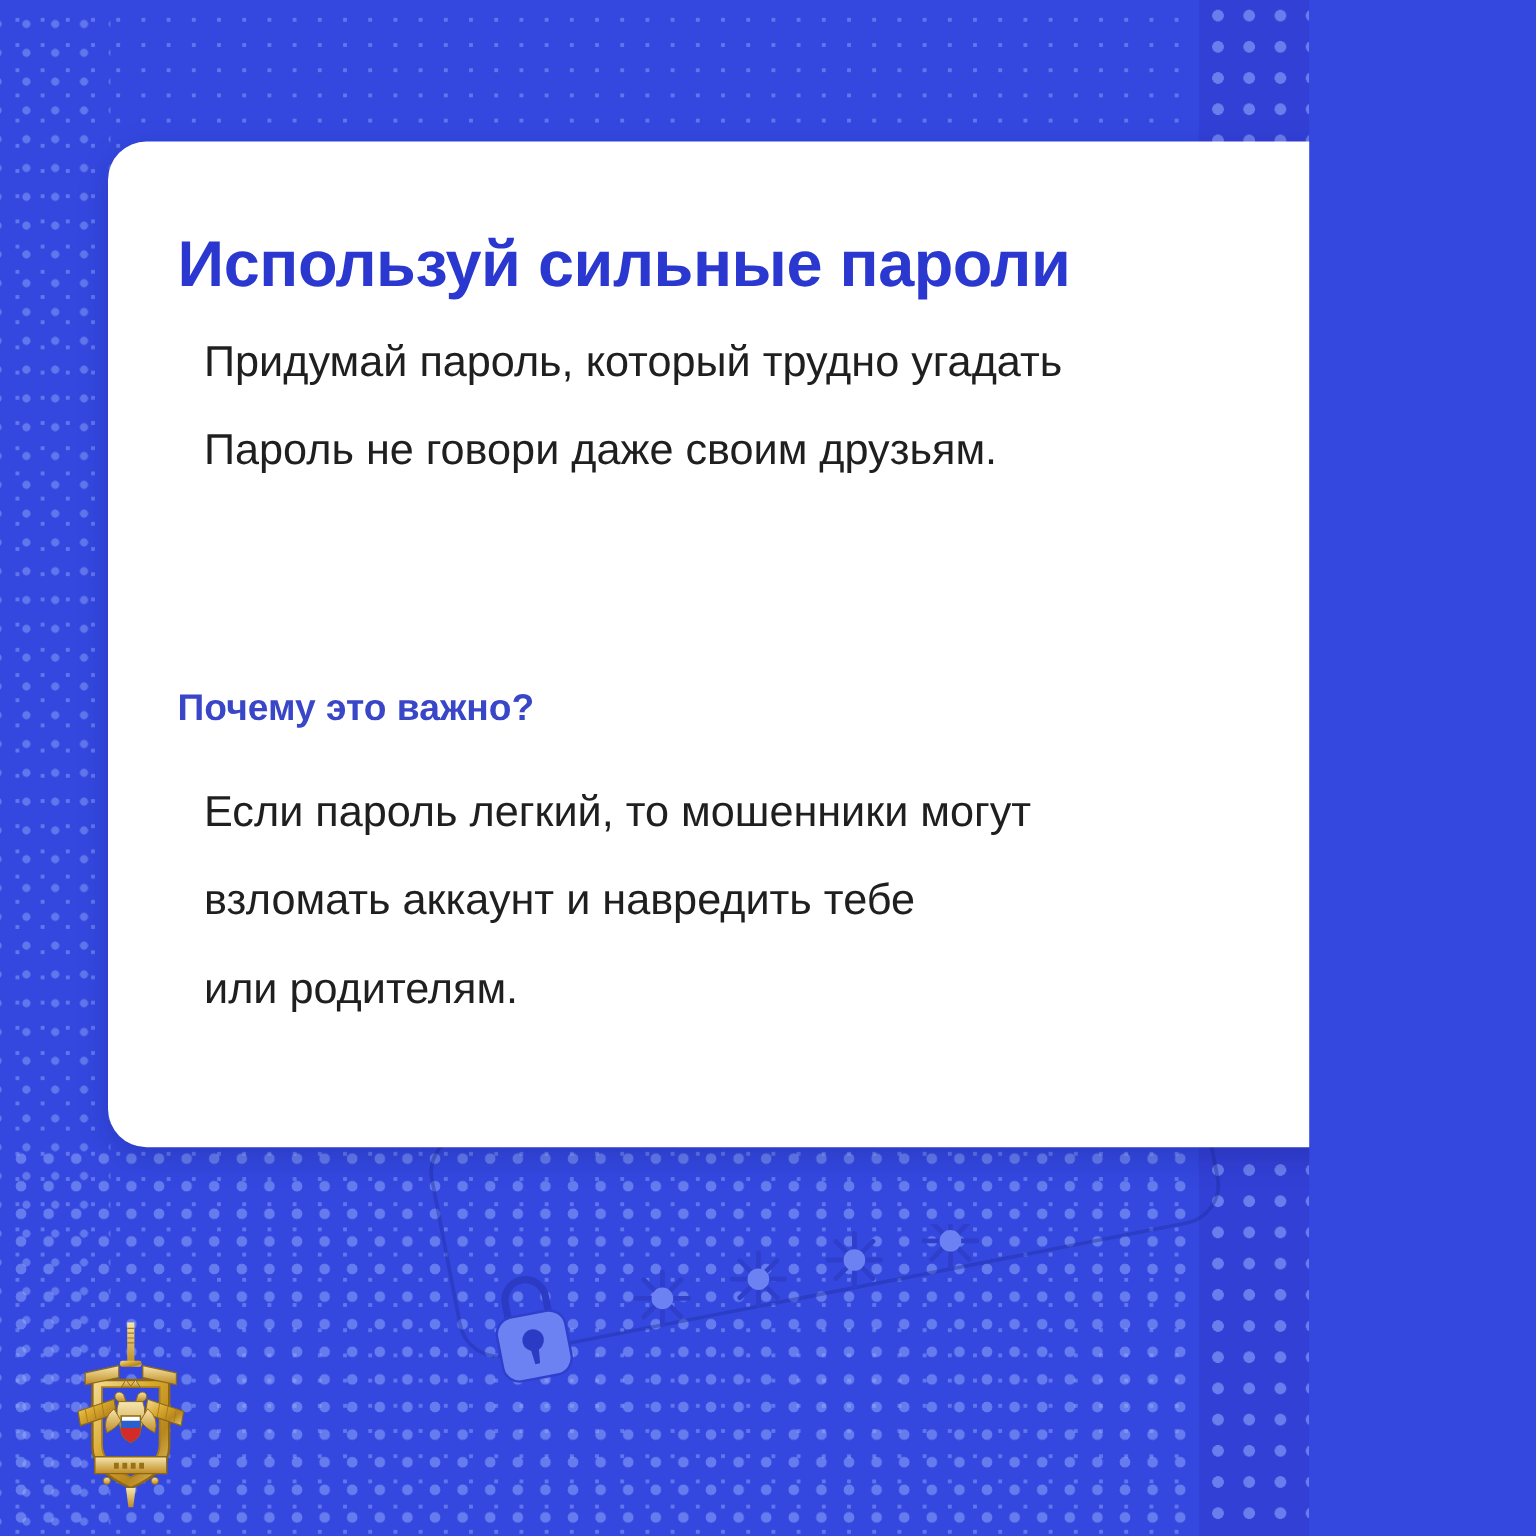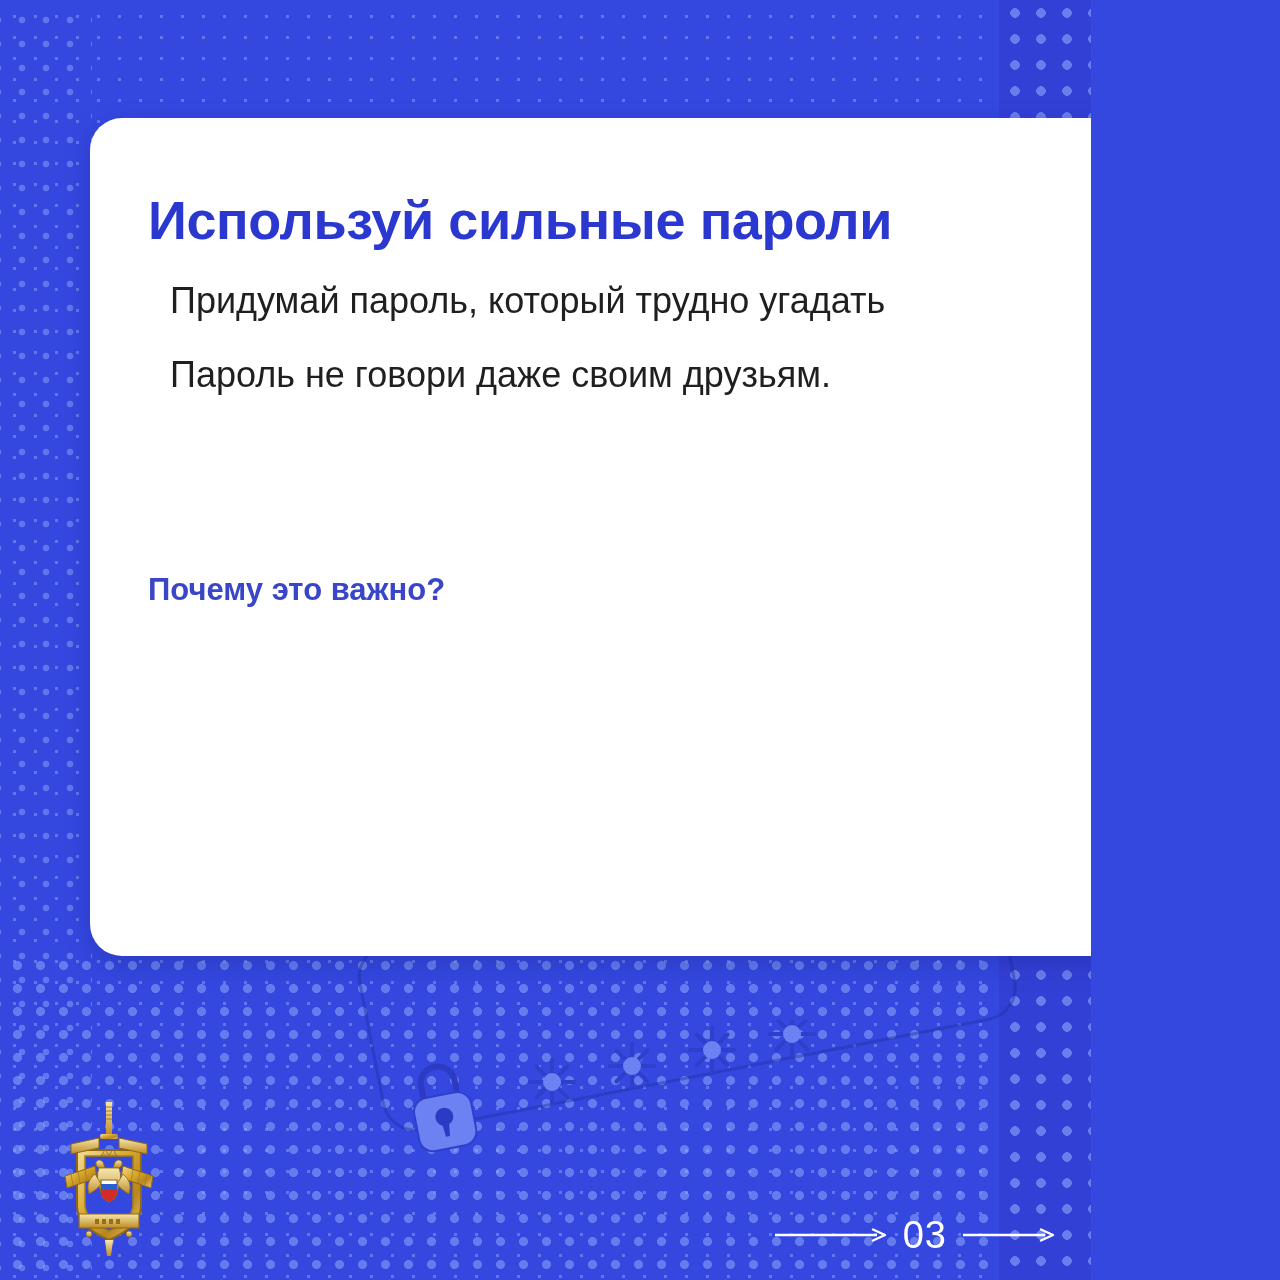--- a/index.html
+++ b/index.html
@@ -242,20 +242,25 @@
 
       <div class="body-block">
         <div class="line">Придумай пароль, который трудно угадать</div>
         <div class="line">Пароль не говори даже своим друзьям.</div>
       </div>
 
       <div class="gap"></div>
 
       <h2 class="subtitle">Почему это важно?</h2>
 
+      <div class="body-block">
+        <div class="line">Если пароль легкий, то мошенники могут</div>
+        <div class="line">взломать аккаунт и навредить тебе</div>
+        <div class="line">или родителям.</div>
+      </div>
 
     </div>
   </div>
 
   <svg class="emblem" viewBox="0 0 108 162">
     <defs>
       <linearGradient id="gold" x1="0" y1="0" x2="1" y2="1">
         <stop offset="0%" stop-color="#f4de9a"></stop>
         <stop offset="40%" stop-color="#d9a92e"></stop>
         <stop offset="70%" stop-color="#b8861d"></stop>
@@ -314,25 +319,14 @@
       <rect x="40" y="121" width="4" height="5"></rect>
       <rect x="47" y="121" width="4" height="5"></rect>
       <rect x="54" y="121" width="4" height="5"></rect>
       <rect x="61" y="121" width="4" height="5"></rect>
     </g>
 
     <circle cx="34" cy="136" r="3" fill="url(#gold2)" stroke="#8e6712" stroke-width="0.8"></circle>
     <circle cx="74" cy="136" r="3" fill="url(#gold2)" stroke="#8e6712" stroke-width="0.8"></circle>
   </svg>
 
-  <div class="pager">
-    <svg width="116" height="18" viewBox="0 0 116 18">
-      <line x1="2" y1="9" x2="104" y2="9" stroke="#ffffff" stroke-width="2.4"></line>
-      <path d="M100 3.5 L112 9 L100 14.5" fill="none" stroke="#ffffff" stroke-width="2.4" stroke-linecap="round" stroke-linejoin="round"></path>
-    </svg>
-    <span class="pager-num">03</span>
-    <svg width="96" height="18" viewBox="0 0 96 18">
-      <line x1="2" y1="9" x2="84" y2="9" stroke="#ffffff" stroke-width="2.4"></line>
-      <path d="M80 3.5 L92 9 L80 14.5" fill="none" stroke="#ffffff" stroke-width="2.4" stroke-linecap="round" stroke-linejoin="round"></path>
-    </svg>
-  </div>
 
 </div>
 
 </body></html>

